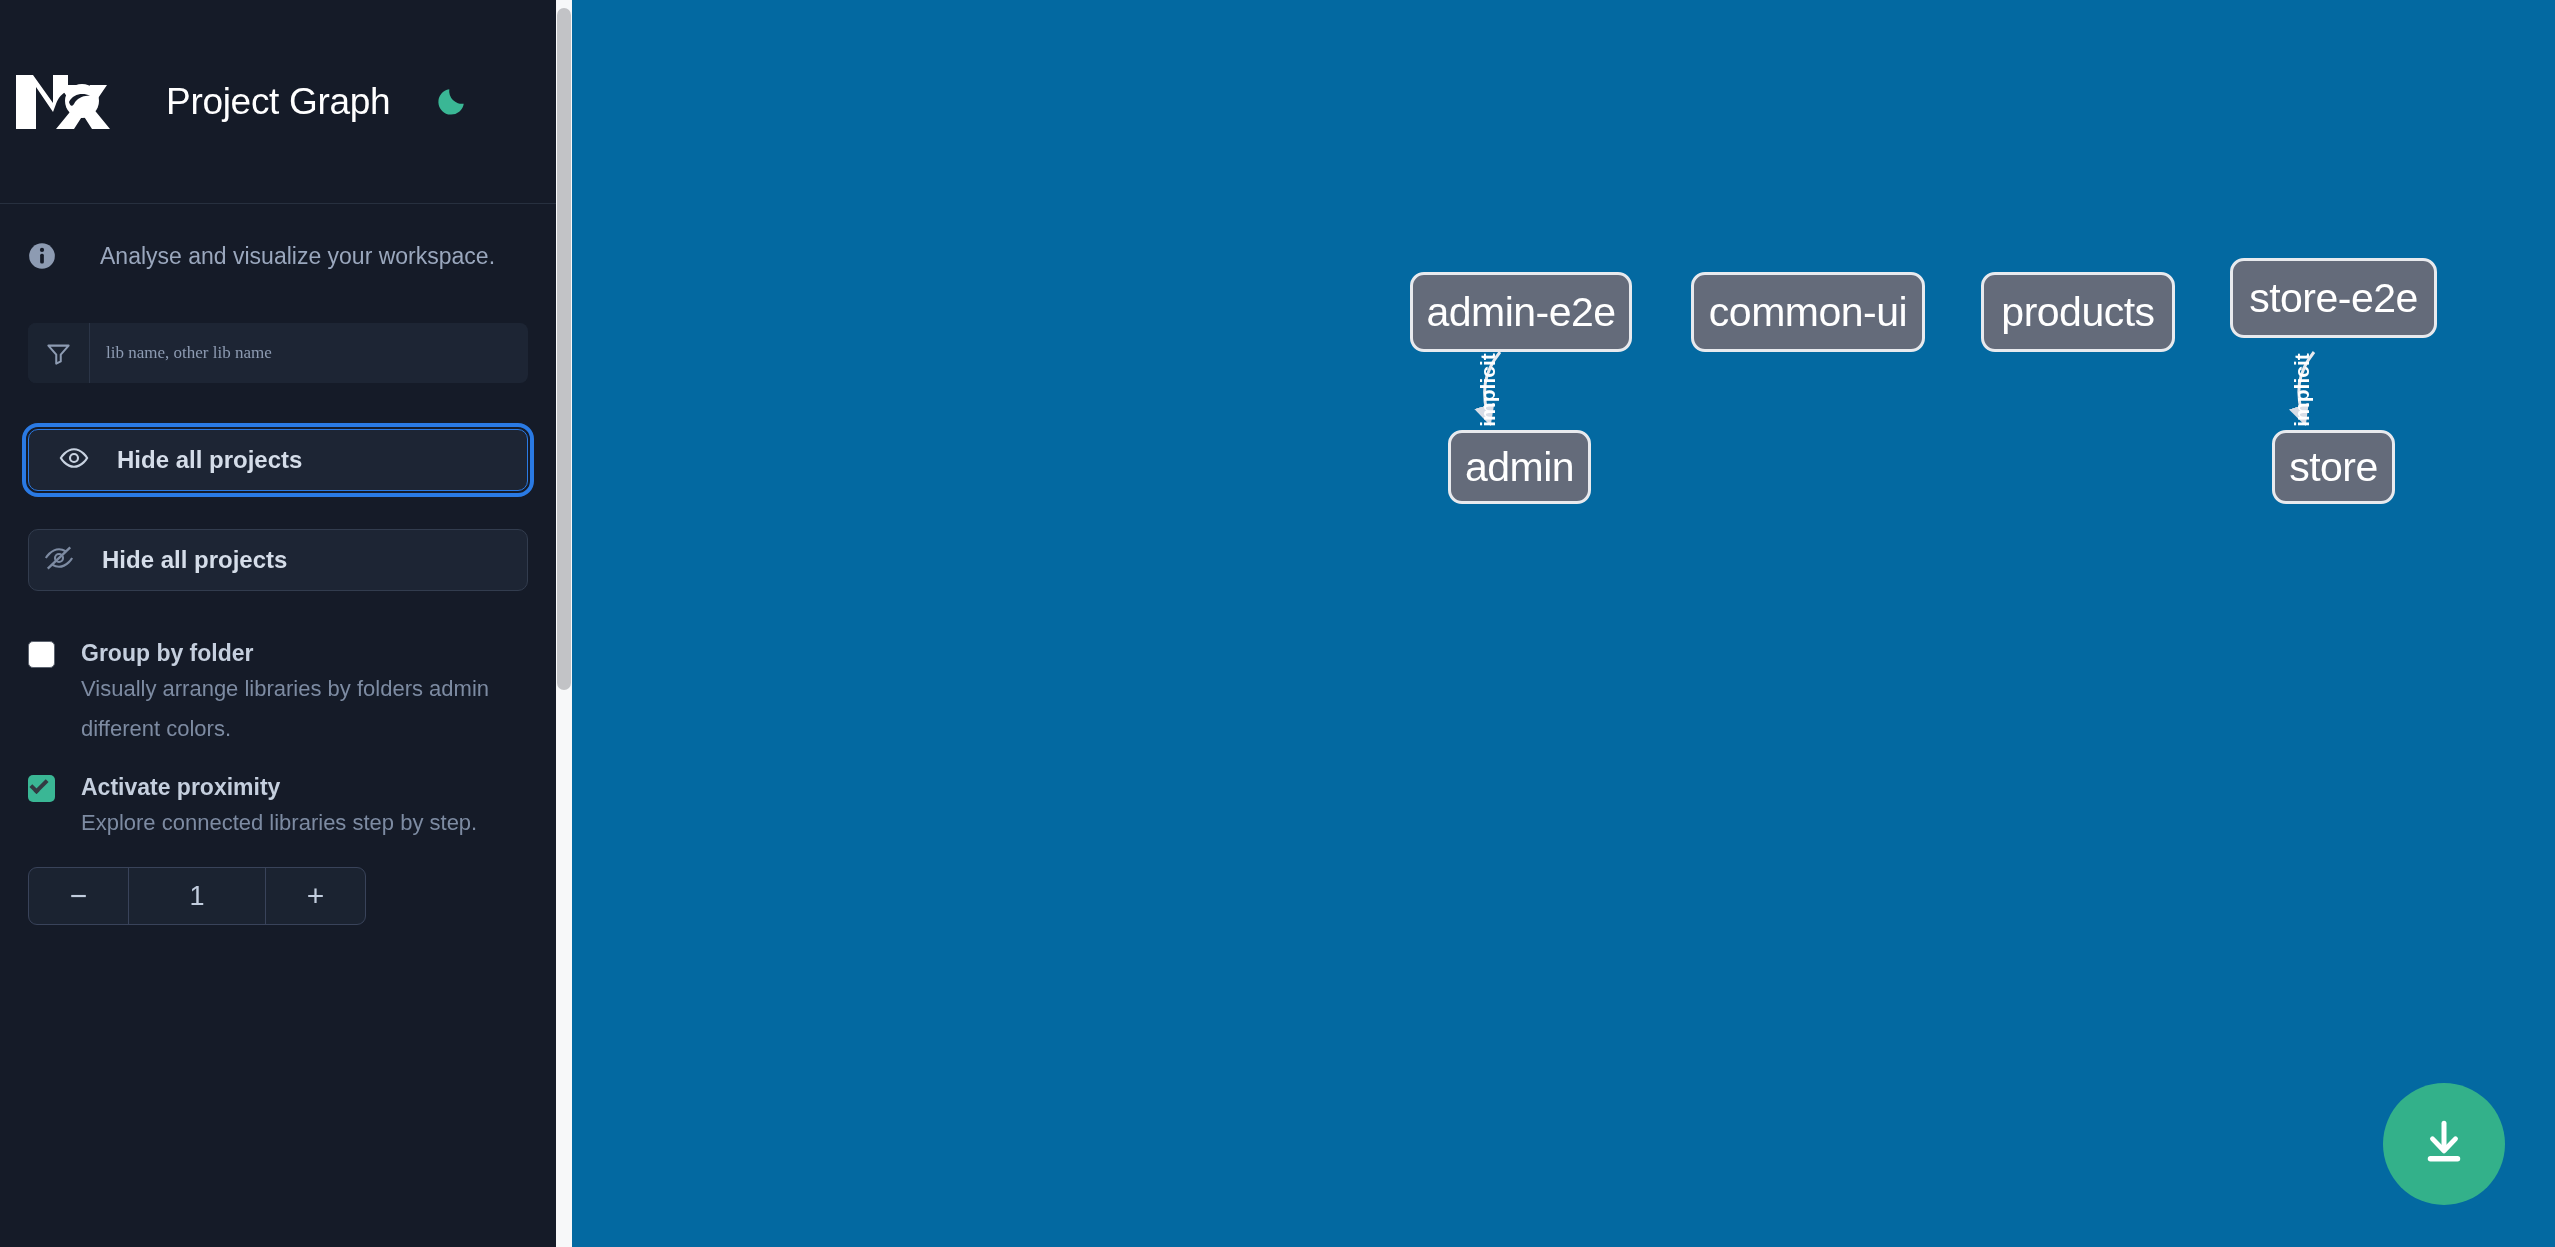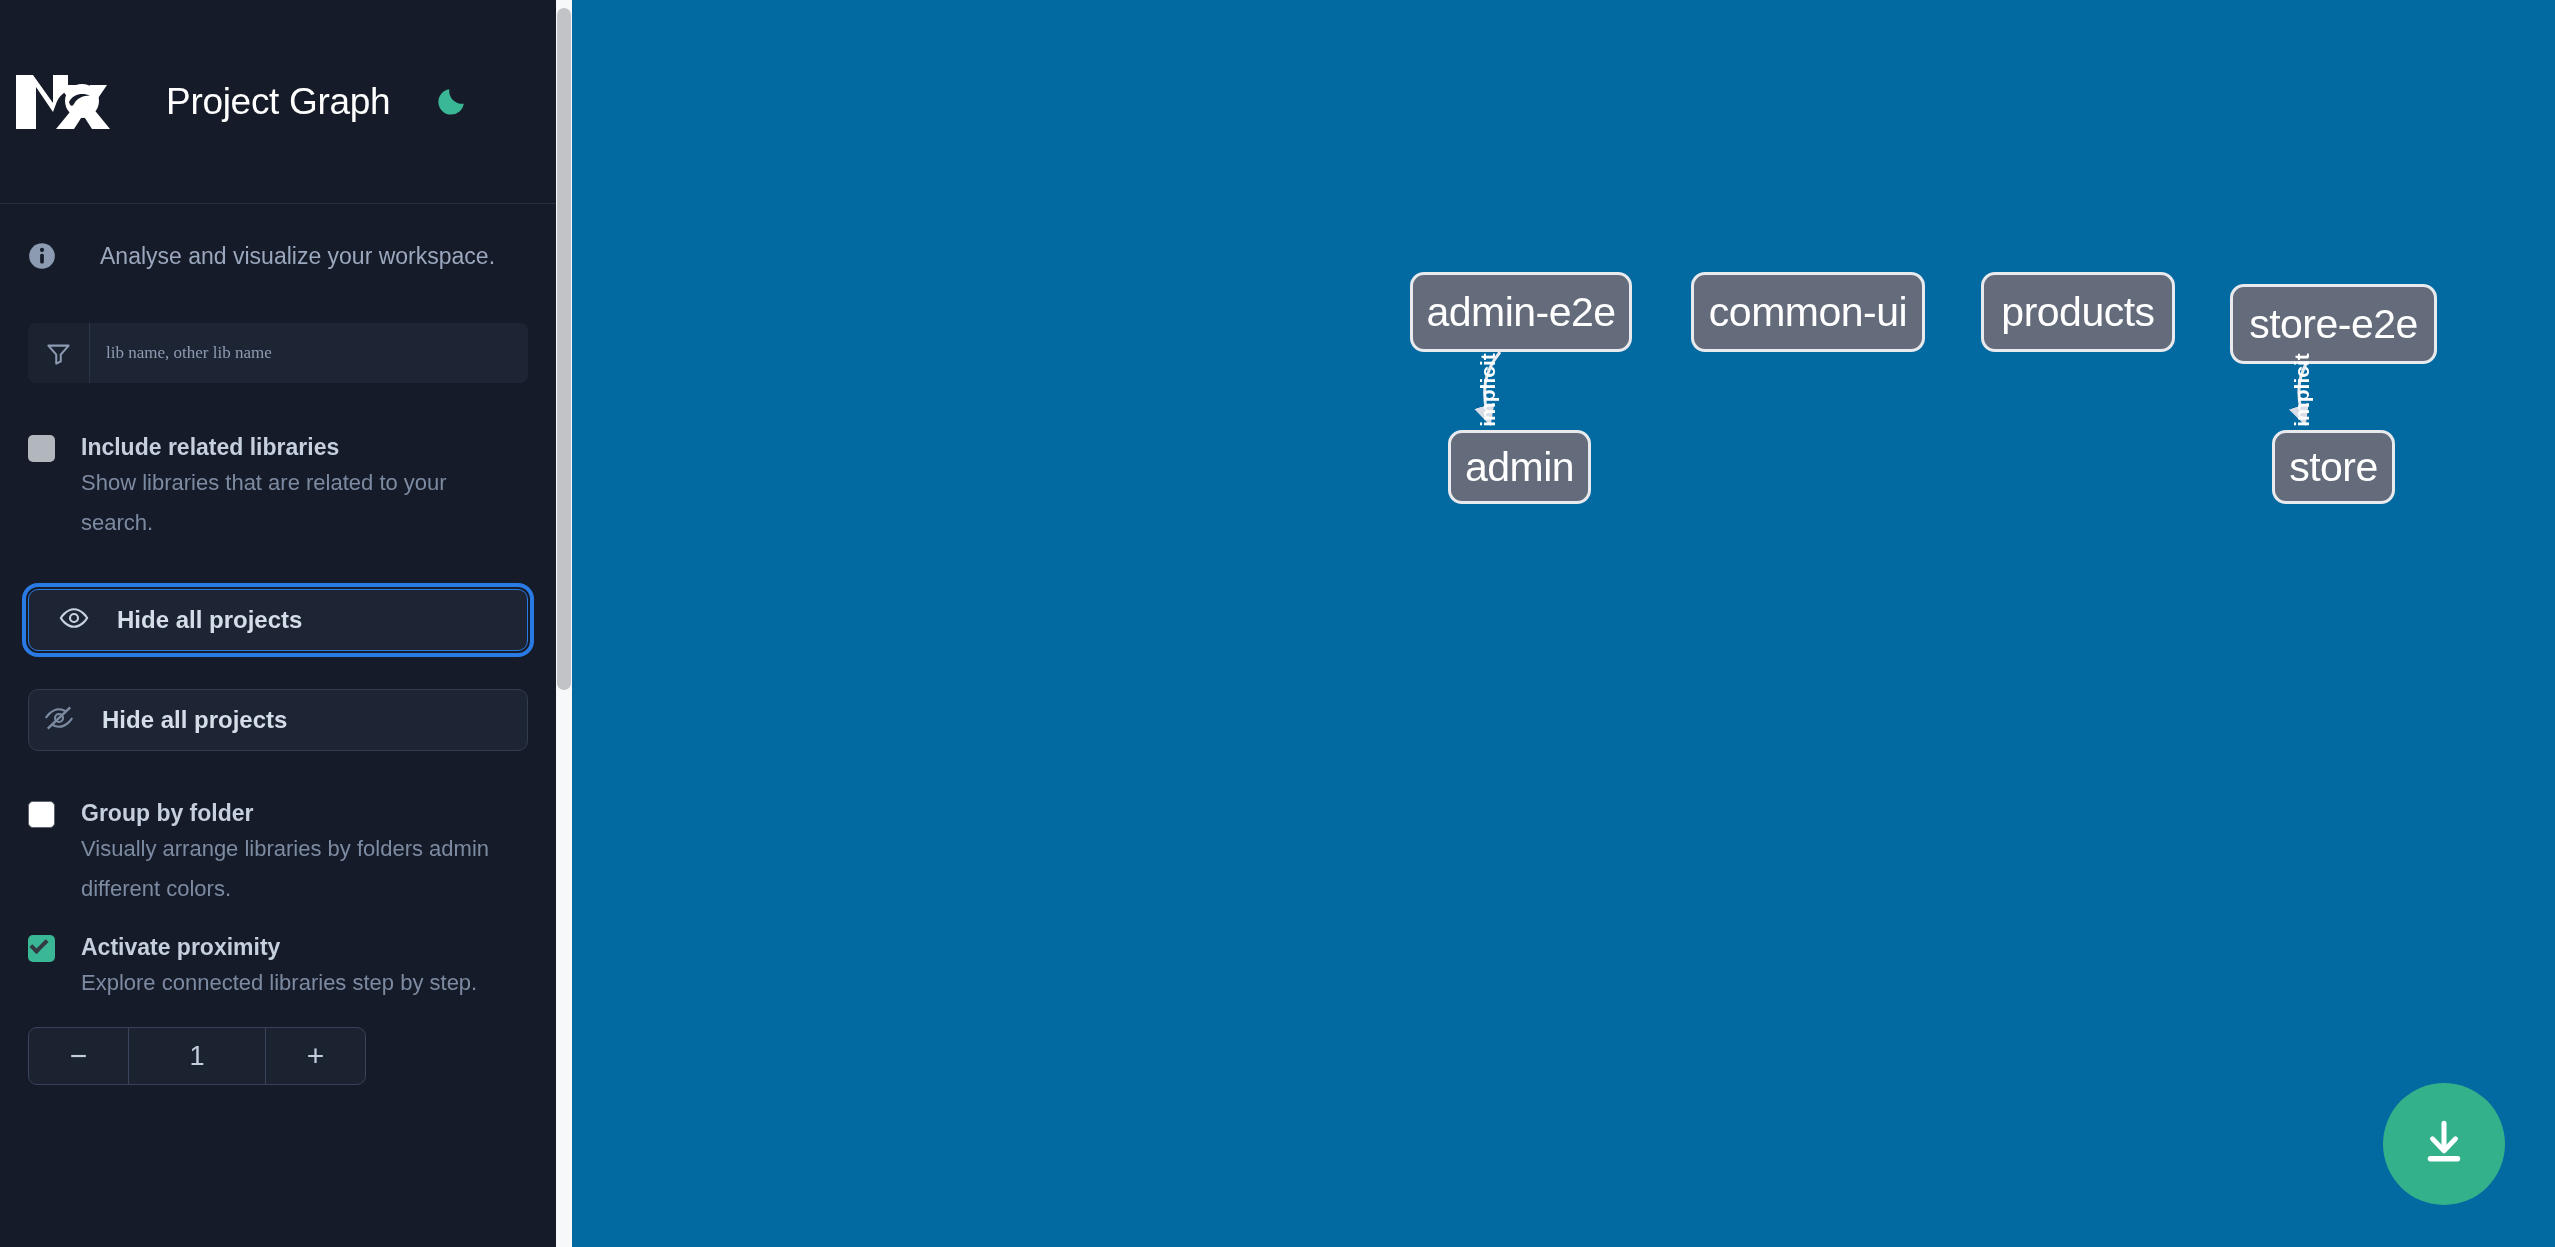--- a/index.html
+++ b/index.html
@@ -278,27 +278,20 @@
 
   <div id="filter-wrap">
     <span id="filter-icon-box">
       <svg viewBox="0 0 24 24" width="27" height="27">
         <path fill="none" stroke="#8d9bb2" stroke-width="1.8" stroke-linejoin="round" d="M3 5h18l-7 8v6l-4 2v-8z"></path>
       </svg>
     </span>
     <input id="filter-input" type="text" placeholder="lib name, other lib name" style="">
   </div>
 
-  <div class="chk-group" style="margin-top:48px;">
-    <span class="chk-box off-grey"></span>
-    <span class="chk-texts">
-      <div class="chk-title">Include related libraries</div>
-      <div class="chk-desc">Show libraries that are related to your search.</div>
-    </span>
-  </div>
 
   <div class="act-btn focused" style="margin-top:46px;">
     <span>
       <svg viewBox="0 0 24 24" width="30" height="30">
         <path fill="none" stroke="#c8d2e0" stroke-width="1.7" d="M1.5 12s4-7 10.5-7 10.5 7 10.5 7-4 7-10.5 7S1.5 12 1.5 12z"></path>
         <circle cx="12" cy="12" r="3.2" fill="none" stroke="#c8d2e0" stroke-width="1.7"></circle>
       </svg>
     </span>
     <span class="act-label">Hide all projects</span>
   </div>
@@ -359,21 +352,21 @@
 
   <div class="node-box" style="left:838px;top:272px;width:222px;height:80px;">
     <span class="node-label">admin-e2e</span>
   </div>
   <div class="node-box" style="left:1119px;top:272px;width:234px;height:80px;">
     <span class="node-label">common-ui</span>
   </div>
   <div class="node-box" style="left:1409px;top:272px;width:194px;height:80px;">
     <span class="node-label">products</span>
   </div>
-  <div class="node-box" style="left:1658px;top:284px;width:207px;height:80px;align-items:center;">
+  <div class="node-box" style="left:1658px;top:258px;width:207px;height:80px;align-items:center;">
     <span class="node-label">store-e2e</span>
   </div>
   <div class="node-box" style="left:876px;top:430px;width:143px;height:74px;">
     <span class="node-label">admin</span>
   </div>
   <div class="node-box" style="left:1700px;top:430px;width:123px;height:74px;">
     <span class="node-label">store</span>
   </div>
 
   <span class="edge-label" style="left:876px;top:378px;width:80px;text-align:center;">implicit</span>

